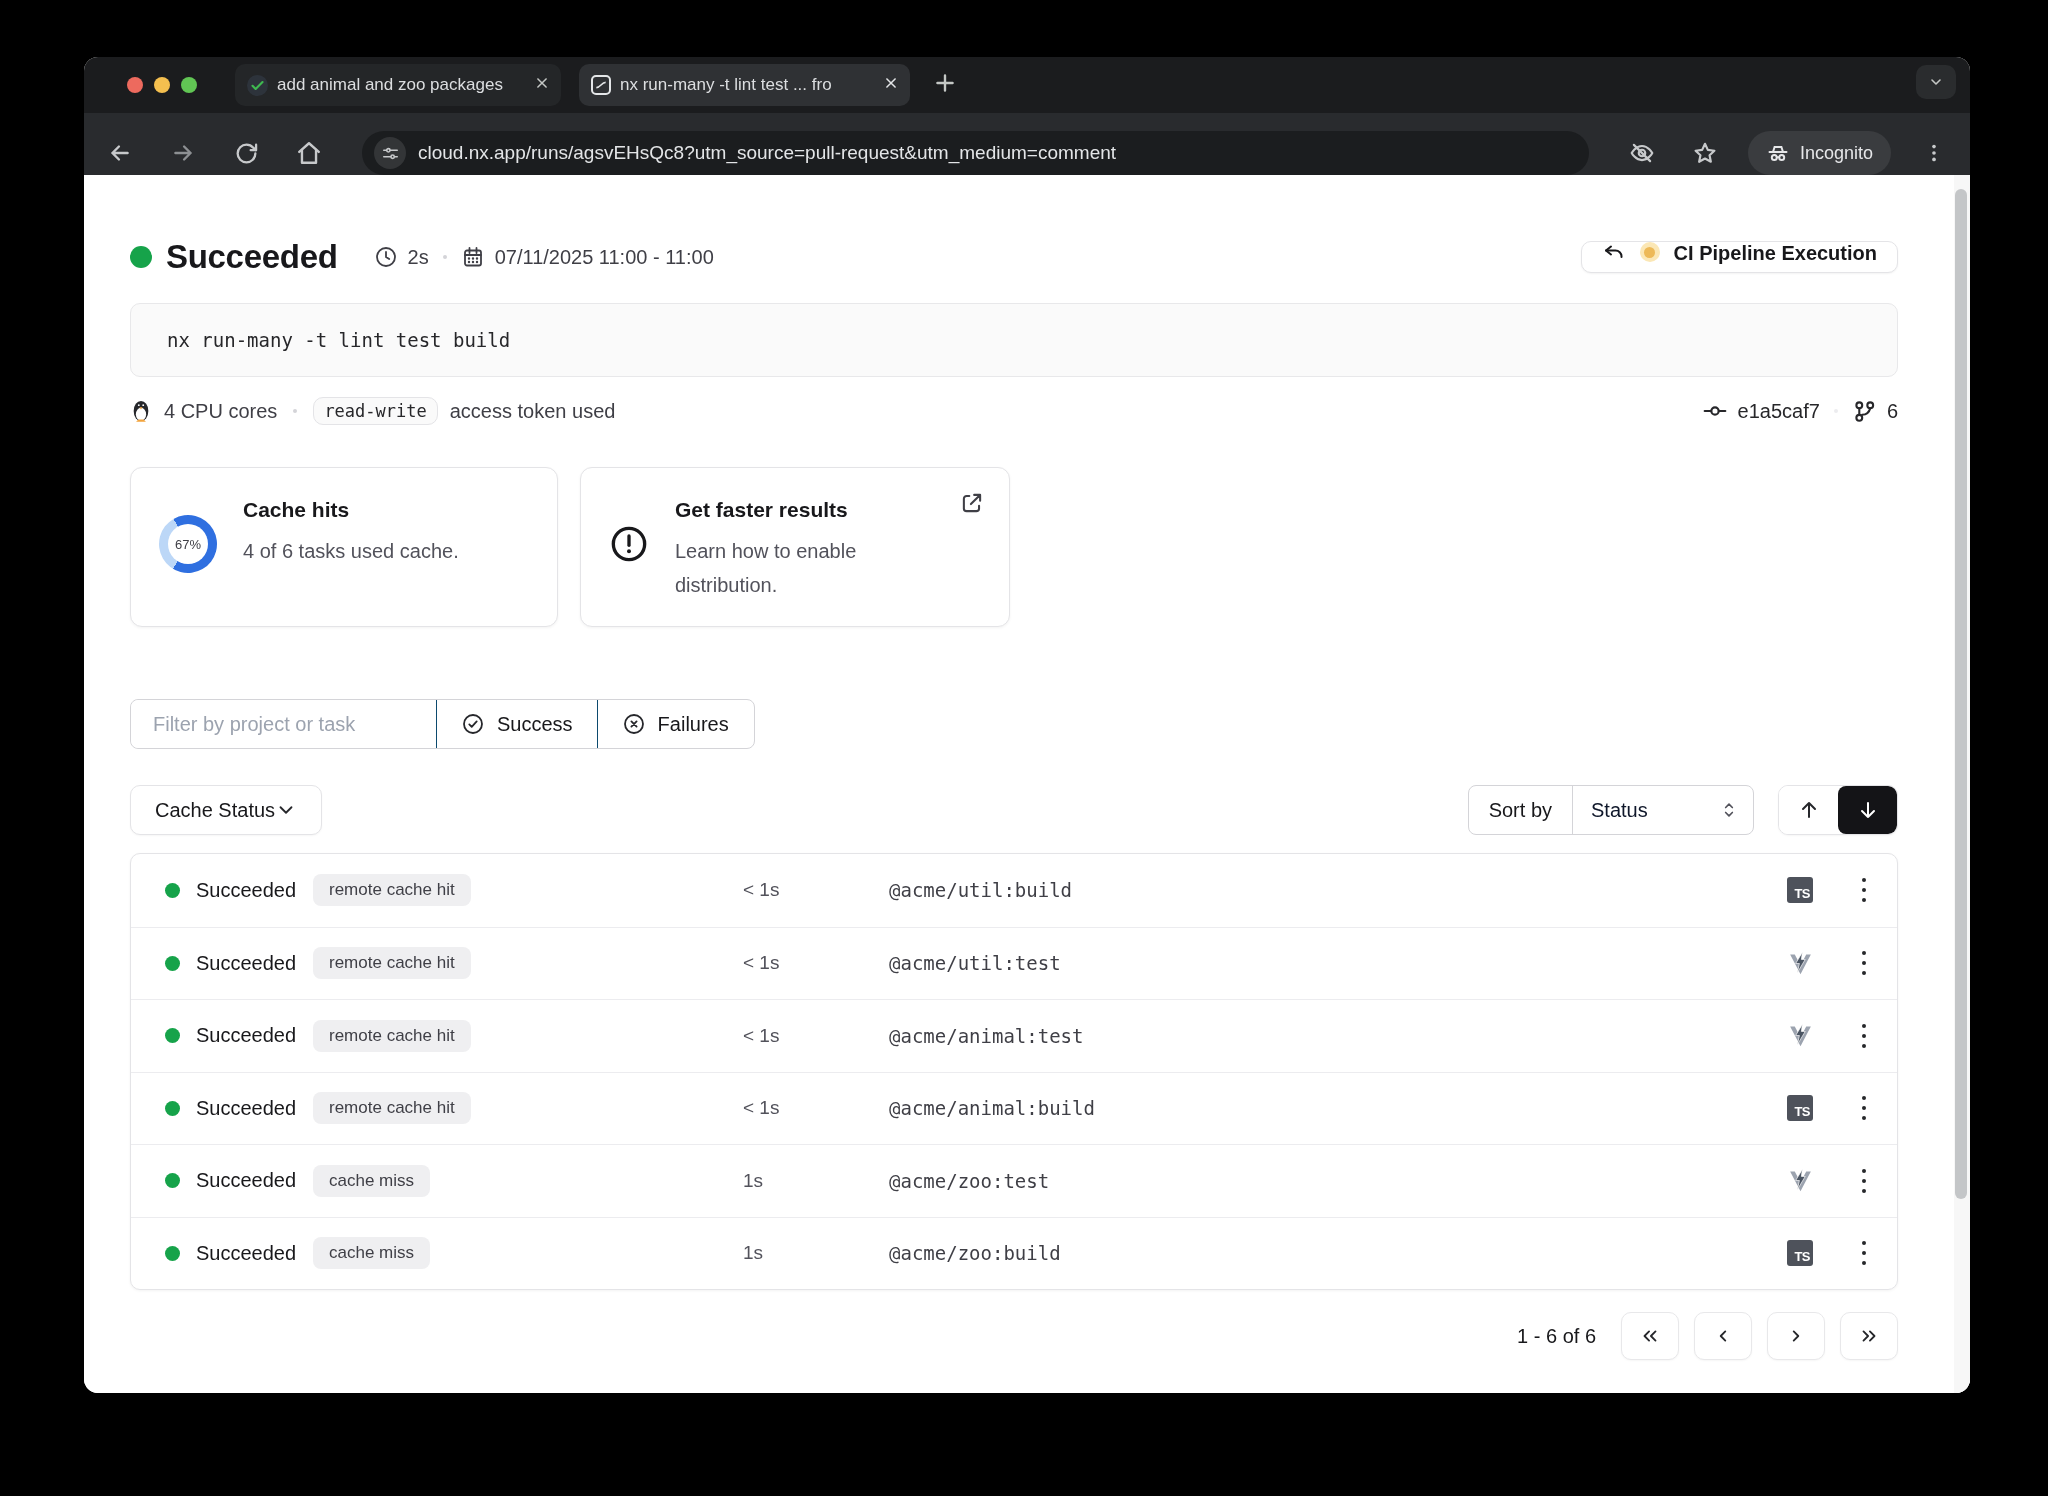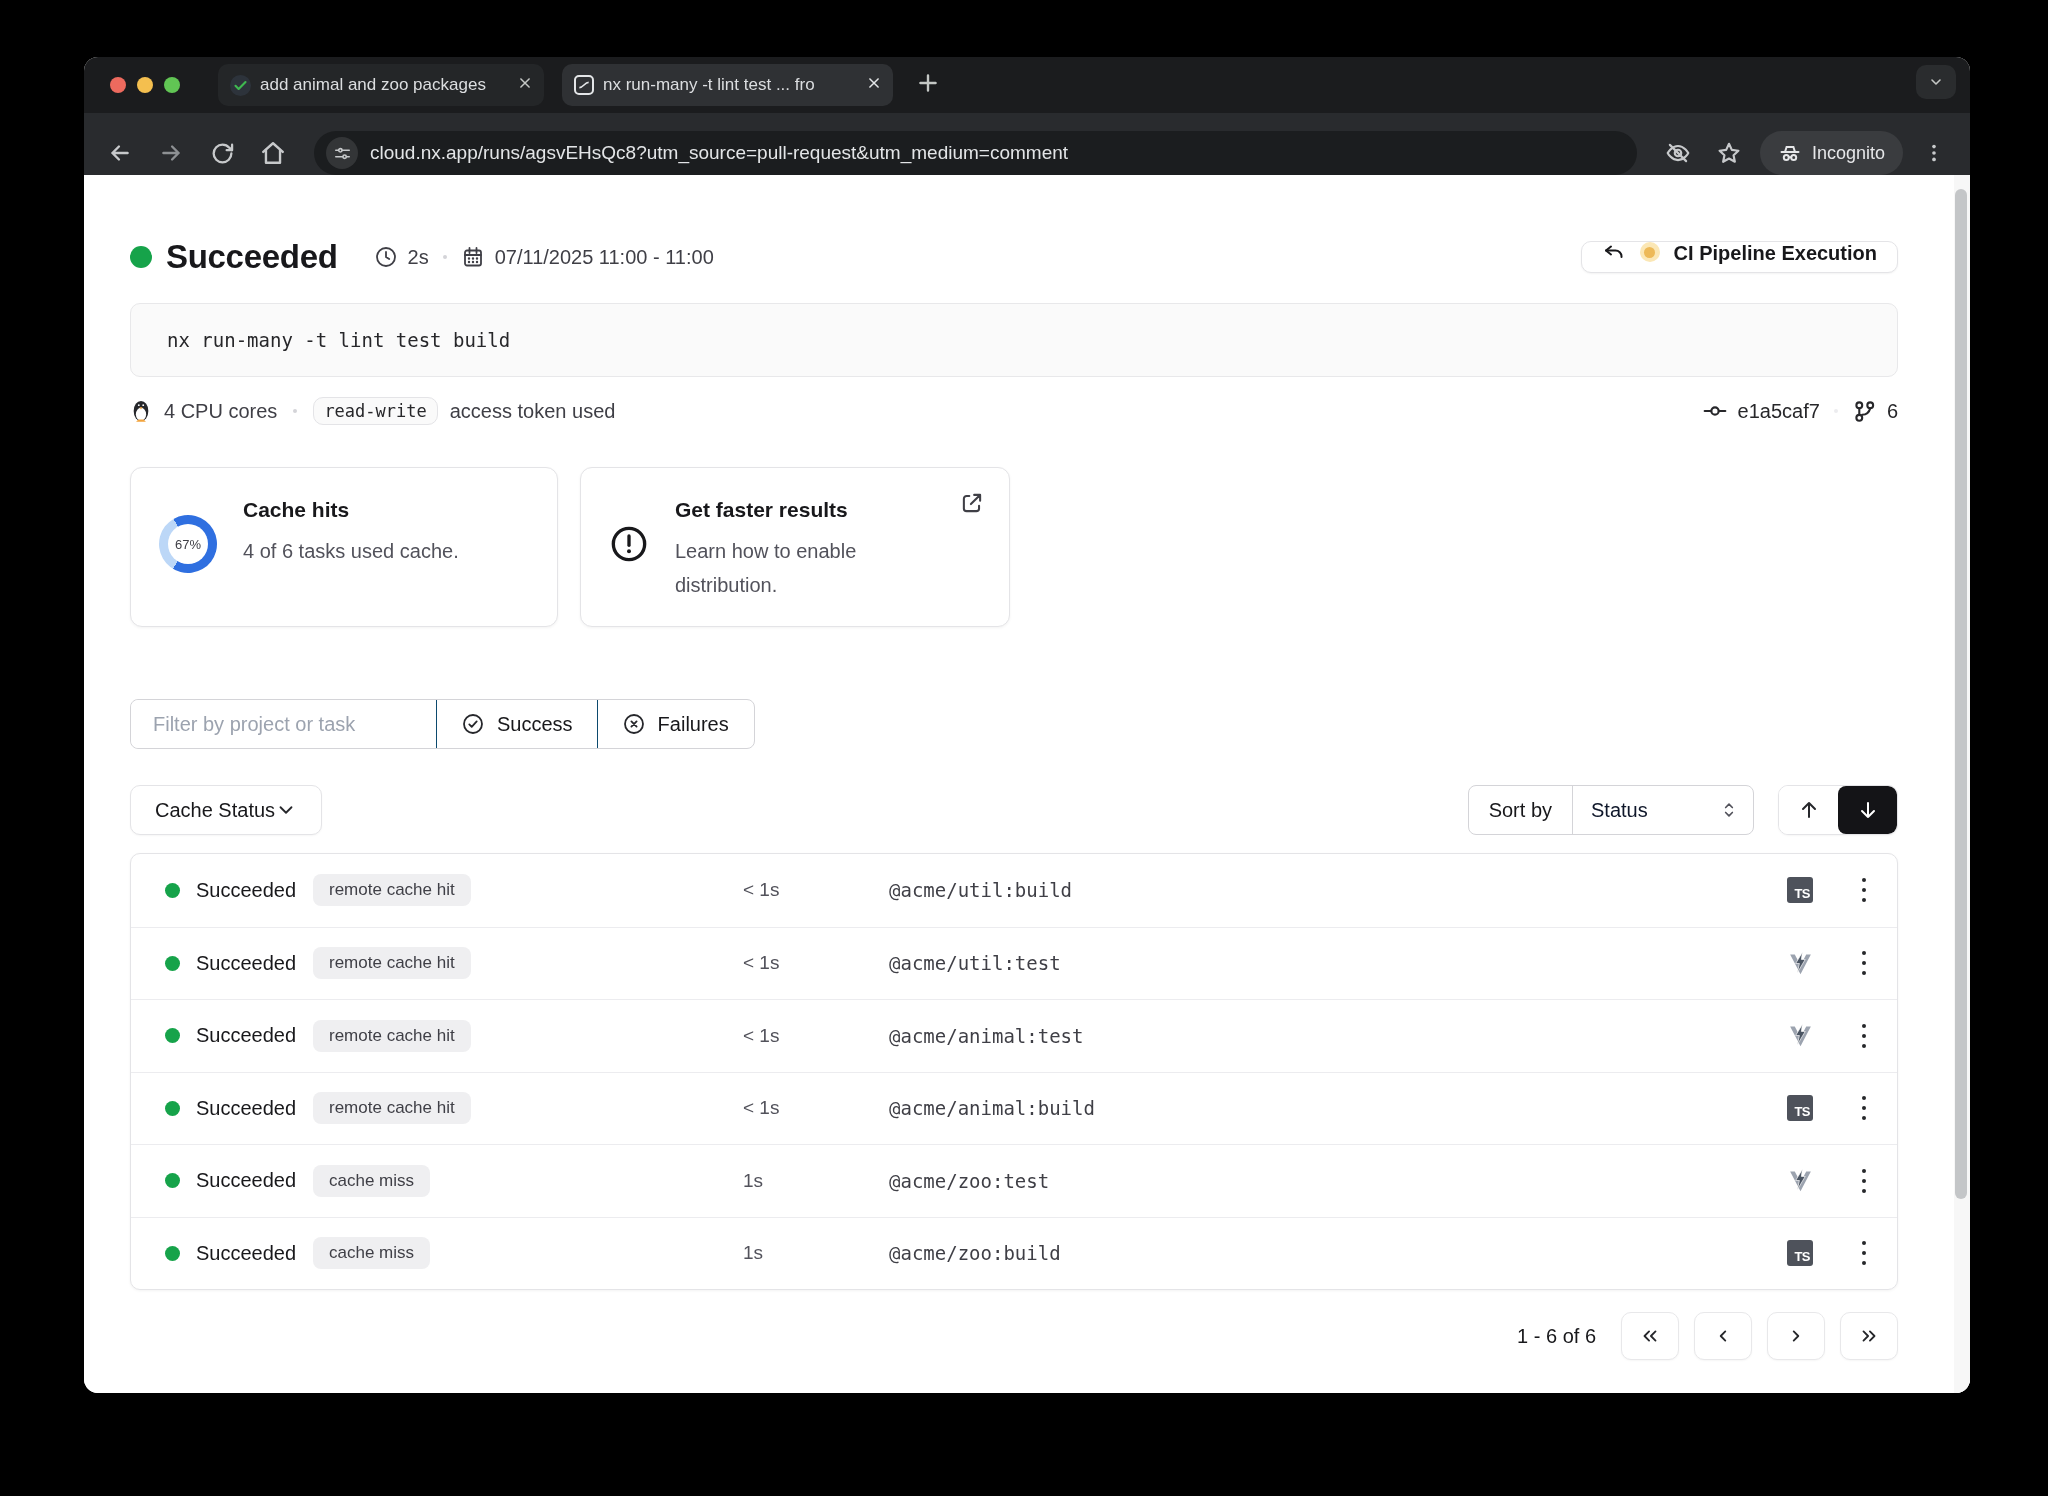--- a/index.html
+++ b/index.html
@@ -1,34 +1,34 @@
 <!DOCTYPE html>
 <html><head>
 <meta charset="utf-8">
 <style>
   * { margin:0; padding:0; box-sizing:border-box; }
   html,body { width:2048px; height:1496px; background:#000; font-family:"Liberation Sans", sans-serif; overflow:hidden; }
   .window { position:absolute; left:84px; top:57px; width:1886px; height:1336px; border-radius:14px; overflow:hidden; background:#fff; box-shadow:0 18px 60px rgba(0,0,0,.8); }
 
   
-  .tabstrip { position:absolute; top:0; left:0; right:0; height:56px; background:#1b1c1e; display:flex; align-items:center; }
+  .tabstrip { position:absolute; top:0; left:0; right:0; height:56px; background:#1b1c1e; display:flex; align-items:center;padding-left:17px; }
   .traffic { display:flex; gap:11px; margin-left:26px; }
   .traffic span { width:16px; height:16px; border-radius:50%; display:block; }
   .tl-red { background:#ed6a5e; } .tl-yellow { background:#f4bf4f; } .tl-green { background:#61c554; }
   .tab { height:42px; border-radius:10px; display:flex; align-items:center; padding:0 12px; gap:9px; color:#dcdee0; font-size:17px; white-space:nowrap; }
   .tab-inactive { background:#242628; margin-left:38px; width:326px; }
   .tab-active { background:#2f3134; margin-left:18px; width:331px; }
   .tab .title { overflow:hidden; text-overflow:clip; flex:1; }
   .favicon-gh { width:21px; height:21px; border-radius:50%; background:#2d333b; position:relative; flex:none; }
   .favicon-gh svg { position:absolute; left:3px; top:3px; }
   .favicon-nx { width:20px; height:20px; border:2px solid #e4e6e8; border-radius:5px; position:relative; flex:none; }
   .newtab { margin-left:22px; }
   .tabsearch { position:absolute; right:14px; top:8px; width:40px; height:34px; border-radius:10px; background:#2a2c2e; display:flex; align-items:center; justify-content:center; }
 
-  .toolbar { position:absolute; top:56px; left:0; right:0; height:80px; background:#292b2e; display:flex; align-items:center; padding:0 16px; gap:11px; }
+  .toolbar { position:absolute; top:56px; left:0; right:0; height:80px; background:#292b2e; display:flex; align-items:center; padding:0 16px; gap:23px; }
   .tool-ic { width:40px; height:40px; display:flex; align-items:center; justify-content:center; border-radius:50%; flex:none; }
   .urlbar { flex:1; height:44px; background:#1b1d1f; border-radius:22px; display:flex; align-items:center; margin:0 10px; padding:0 8px; gap:12px; min-width:0; }
   .siteinfo { width:32px; height:32px; border-radius:50%; background:#333537; display:flex; align-items:center; justify-content:center; margin-left:4px; flex:none; }
   .url-text { color:#e3e5e7; font-size:19px; white-space:nowrap; overflow:hidden; }
   .incognito { height:44px; border-radius:22px; background:#3a3c3f; display:flex; align-items:center; gap:10px; padding:0 18px; color:#e6e7e9; font-size:18px; font-weight:500; }
 
   
   .page { position:absolute; top:118px; left:0; right:0; bottom:0; background:#fff; overflow:hidden; }
   .scroll-track { position:absolute; right:0; top:0; bottom:0; width:16px; background:#f7f7f7; }
   .scroll-thumb { position:absolute; right:3px; top:14px; width:12px; height:1010px; border-radius:6px; background:#c4c6c8; }

